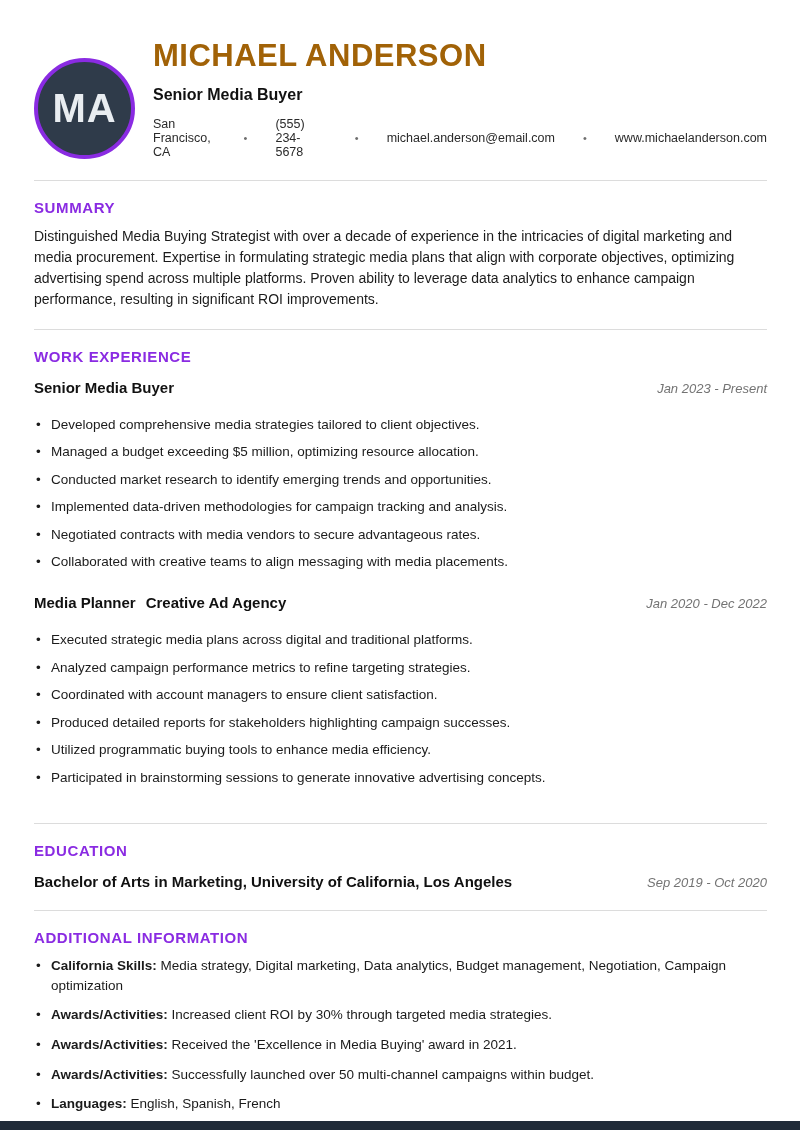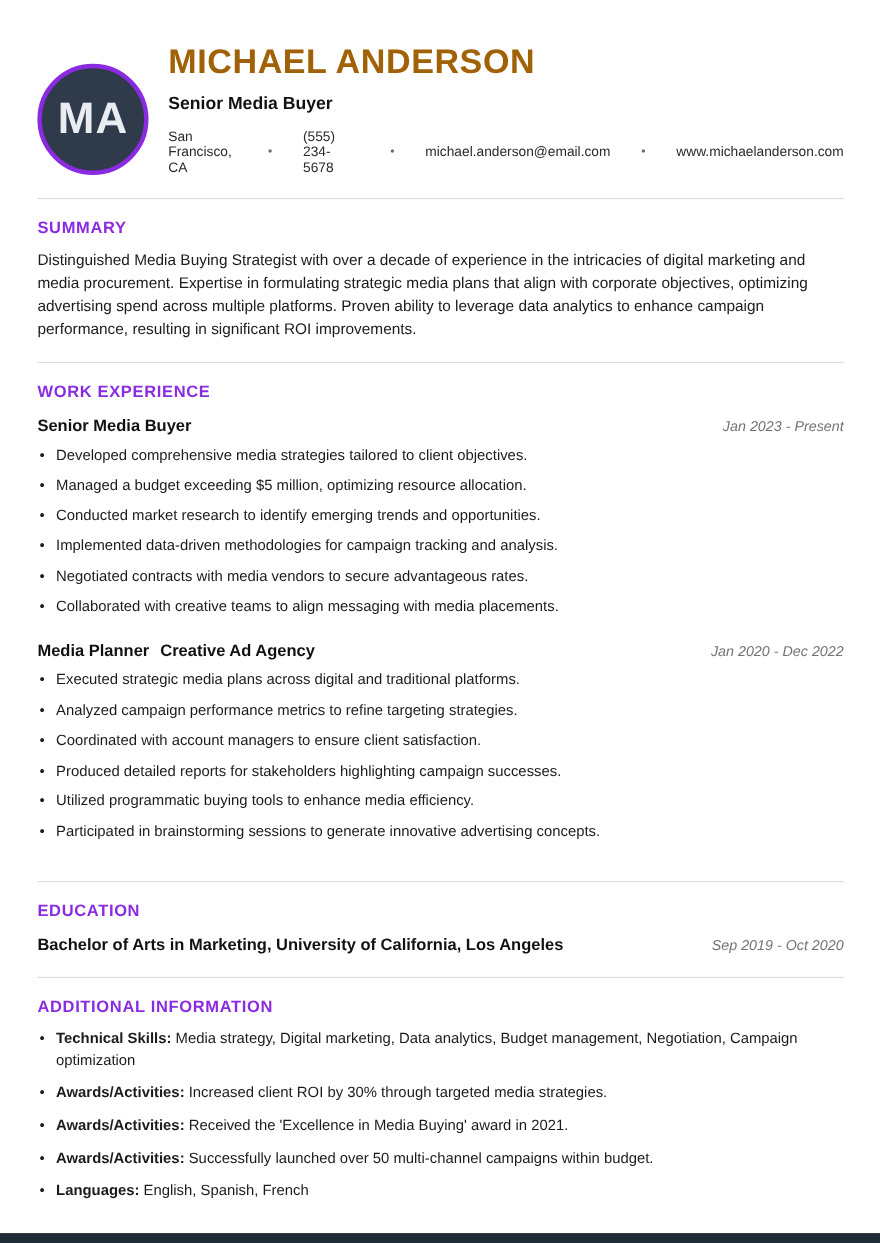--- a/index.html
+++ b/index.html
@@ -66,21 +66,21 @@
     
     .entry-header {
       display: flex; justify-content: space-between; align-items: baseline;
       margin-top: 14px;
     }
     .entry-left { display: flex; gap: 10px; align-items: baseline; }
     .entry-title, .entry-company { font-size: 15px; font-weight: 700; color: #111111; }
     .entry-date { font-size: 13px; font-style: italic; color: #737373; white-space: nowrap; }
     .job2 { margin-top: 22px; }
 
-    ul.bullets { list-style: none; margin-top: 8px; }
+    ul.bullets { list-style: none; margin-top: 19px; }
     ul.bullets li {
       position: relative;
       padding-left: 17px;
       margin-top: 8px;
       font-size: 13.5px;
       line-height: 1.45;
       color: #1b1b1b;
     }
     ul.bullets li::before {
       content: "\2022";
@@ -189,21 +189,21 @@
     <div class="entry-header">
       <span class="entry-title">Bachelor of Arts in Marketing, University of California, Los Angeles</span>
       <span class="entry-date">Sep 2019 - Oct 2020</span>
     </div>
 
     <hr class="divider d4">
 
     <div class="section-heading">ADDITIONAL INFORMATION</div>
     <ul class="additional">
       <li>
-        <span class="item-label">Technical Skills:</span>
+        <span class="item-label">California Skills:</span>
         <span>Media strategy, Digital marketing, Data analytics, Budget management, Negotiation, Campaign optimization</span>
       </li>
       <li>
         <span class="item-label">Awards/Activities:</span>
         <span>Increased client ROI by 30% through targeted media strategies.</span>
       </li>
       <li>
         <span class="item-label">Awards/Activities:</span>
         <span>Received the 'Excellence in Media Buying' award in 2021.</span>
       </li>

